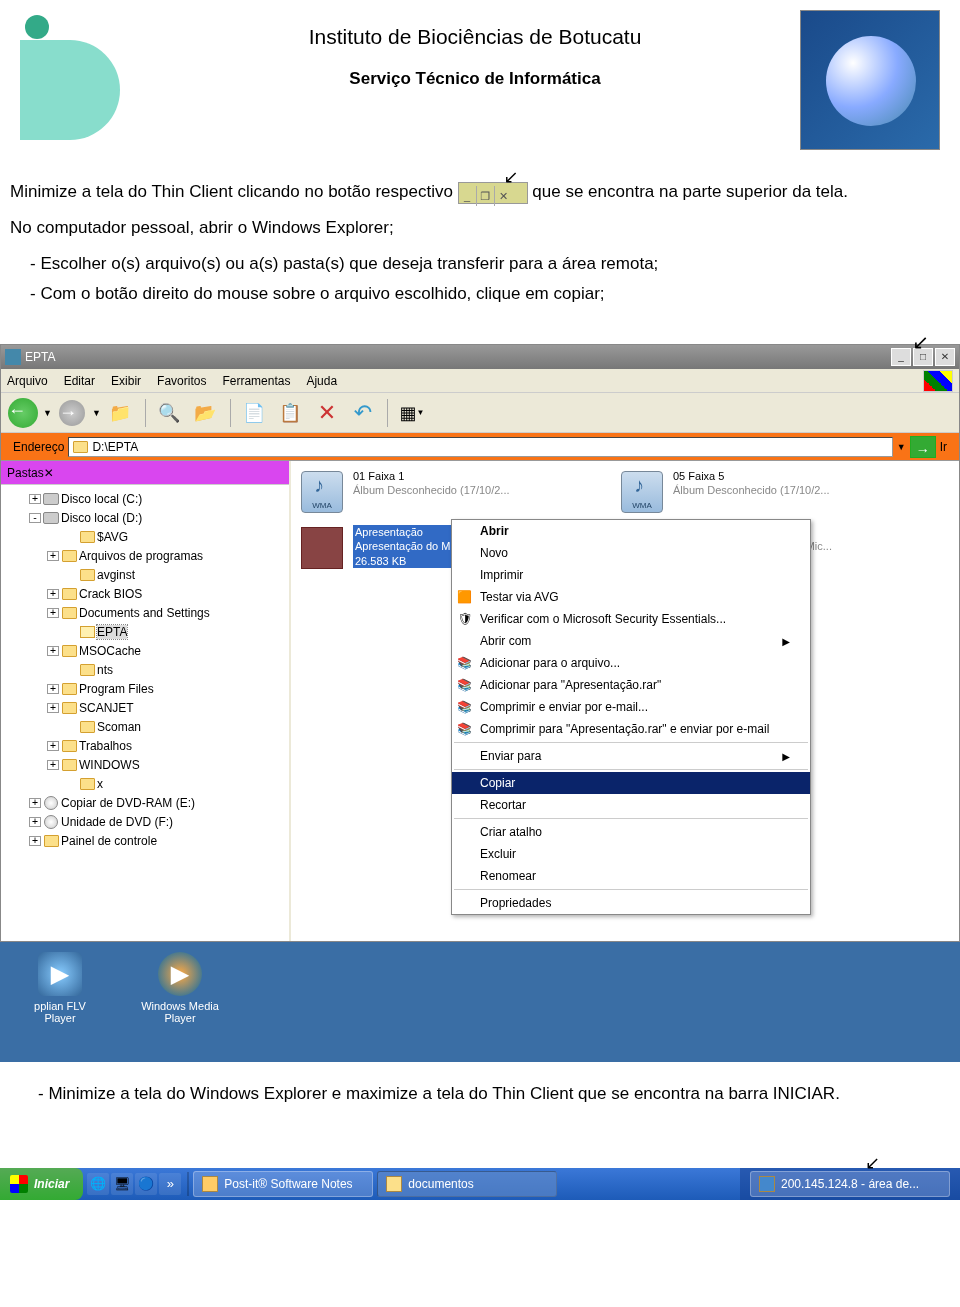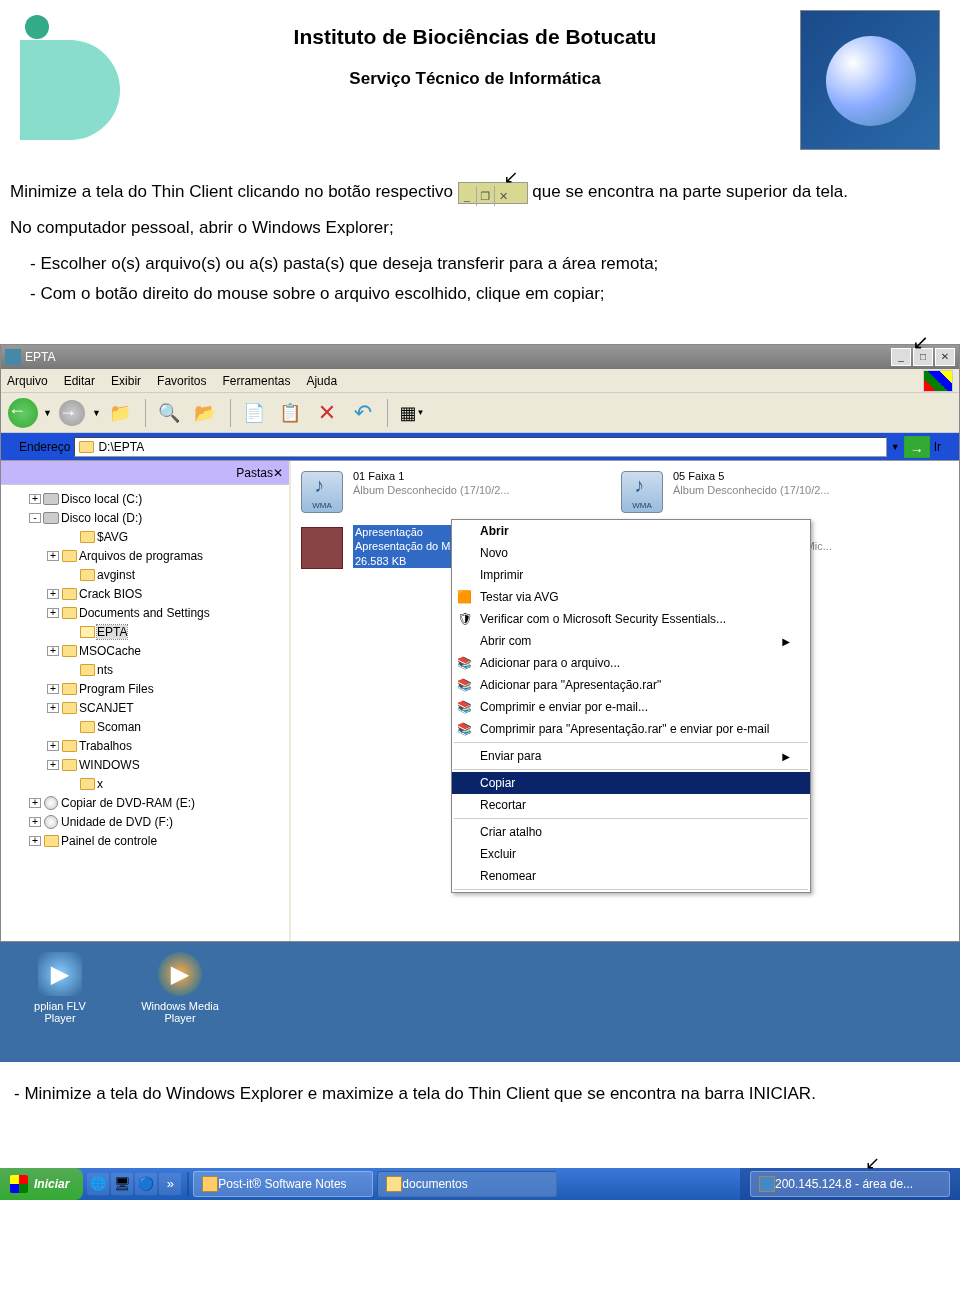--- a/index.html
+++ b/index.html
@@ -2,21 +2,21 @@
 <html><head>
 <meta charset="utf-8">
 <style>
 *{box-sizing:border-box;margin:0;padding:0;font-family:Arial,sans-serif}
 body{width:960px;background:#fff;font-size:13px}
 .header{display:flex;align-items:flex-start;padding:10px 20px;gap:20px}
 .logo-left{width:130px;height:130px;position:relative}
 .logo-left .dot{width:24px;height:24px;background:#3a8;border-radius:50%;position:absolute;top:5px;left:5px}
 .logo-left .shape{position:absolute;width:100px;height:100px;background:#8dc;border-radius:0 50% 50% 0;top:30px;left:0}
 .header-text{flex:1;text-align:center;padding-top:15px}
-.header-text h1{font-size:21px;font-weight:bold;margin-bottom:20px}
+.header-text h1{font-size:21px;font-weight:normal;margin-bottom:20px}
 .header-text h2{font-size:17px;font-weight:bold}
 .logo-right{width:140px;height:140px;background:linear-gradient(135deg,#1a4a8a,#2a6aaa);border:1px solid #888;position:relative;overflow:hidden}
 .logo-right .globe{width:90px;height:90px;border-radius:50%;background:radial-gradient(circle at 30% 30%,#fff,#8af,#48a);position:absolute;top:25px;left:25px}
 .body-text{padding:20px 10px;font-family:"Times New Roman",serif;font-size:17px;line-height:1.4}
 .body-text p{margin-bottom:12px}
 .inline-img{display:inline-block;width:70px;height:22px;background:#d8d890;border:1px solid #999;vertical-align:middle;position:relative}
 .inline-img::before{content:"↙";position:absolute;top:-18px;right:8px;font-size:18px}
 .inline-img span{display:inline-block;width:18px;text-align:center;font-size:11px;color:#555;border-right:1px solid #aaa;line-height:20px}
 .inline-img span:last-child{border:0}
 .explorer{border:1px solid #888;background:#ece9d8;margin:0;position:relative}
@@ -25,26 +25,26 @@
 .ex-title .spacer{flex:1}
 .ex-title .wbtn{width:20px;height:18px;background:#ddd;border:1px solid #fff;margin-left:2px;text-align:center;font-size:10px;line-height:16px;color:#333}
 .arrow-title{position:absolute;top:-15px;right:30px;font-size:20px}
 .ex-menu{background:#ece9d8;height:24px;display:flex;align-items:center;padding:0 6px;font-size:12px;gap:16px;border-bottom:1px solid #ccc}
 .ex-menu .winflag{margin-left:auto;width:30px;height:22px;background:linear-gradient(45deg,red 25%,green 25% 50%,blue 50% 75%,yellow 75%);border:1px solid #ccc}
 .ex-toolbar{background:#ece9d8;height:40px;display:flex;align-items:center;padding:0 6px;gap:4px;border-bottom:1px solid #ccc}
 .tb-btn{width:32px;height:32px;border:1px solid transparent;display:flex;align-items:center;justify-content:center;font-size:18px}
 .tb-back{background:radial-gradient(#6c6,#3a3);border-radius:50%;width:30px;height:30px;color:#fff}
 .tb-fwd{background:radial-gradient(#ccc,#999);border-radius:50%;width:26px;height:26px;color:#fff}
 .tb-sep{width:1px;height:28px;background:#aaa;margin:0 4px}
-.ex-address{background:#1d4ed8;height:28px;display:flex;align-items:center;padding:0 18px;font-size:12px;border-bottom:1px solid #999}
+.ex-address{background:#f97316;height:28px;display:flex;align-items:center;padding:0 12px;font-size:12px;border-bottom:1px solid #999}
 .ex-address .addr-input{flex:1;height:20px;background:#fff;border:1px inset #999;margin:0 4px;padding:0 4px;display:flex;align-items:center;gap:4px}
 .ex-address .go-btn{width:26px;height:22px;background:#3a3;color:#fff;text-align:center;line-height:22px;font-size:14px;border:1px solid #2a2}
 .ex-body{display:flex;height:480px;background:#fff}
 .ex-tree{width:290px;border-right:2px solid #ece9d8;background:#fff;display:flex;flex-direction:column}
-.tree-head{background:#c4b5fd;height:24px;display:flex;align-items:center;justify-content:flex-end;padding:0 6px;font-size:12px;border-bottom:1px solid #ccc}
+.tree-head{background:#d946ef;height:24px;display:flex;align-items:center;justify-content:flex-start;padding:0 6px;font-size:12px;border-bottom:1px solid #ccc}
 .tree-body{flex:1;overflow:auto;padding:4px 0;font-size:12px}
 .tree-item{display:flex;align-items:center;height:19px;padding-left:10px;gap:2px;cursor:pointer}
 .tree-exp{width:12px;text-align:center;font-size:10px;font-family:monospace;border:1px solid #999;height:10px;line-height:8px;background:#fff}
 .tree-noexp{width:12px}
 .tree-ico{width:16px;height:16px;display:inline-flex;align-items:center;justify-content:center}
 .ico-drive{width:16px;height:12px;background:#ccc;border:1px solid #888;border-radius:2px}
 .ico-folder{width:15px;height:12px;background:#fce08a;border:1px solid #d4a030;border-radius:1px}
 .ico-folder-open{width:15px;height:12px;background:#fff0b0;border:1px solid #d4a030}
 .ico-dvd{width:14px;height:14px;background:radial-gradient(#fff,#ccc);border-radius:50%;border:1px solid #888}
 .tree-lbl{white-space:nowrap}
@@ -69,21 +69,21 @@
 .ctx-icon{position:absolute;left:4px;width:18px;height:18px;display:flex;align-items:center;justify-content:center;font-size:12px}
 .ctx-arrow{margin-left:auto;font-size:10px}
 .desktop-area{background:#3a6ea5;height:120px;padding:10px 20px;display:flex;gap:40px;align-items:flex-start}
 .desk-icon{text-align:center;color:#fff;font-size:11px;width:80px}
 .desk-icon .di-img{width:44px;height:44px;margin:0 auto 4px;background:radial-gradient(#8cf,#369);border-radius:6px;display:flex;align-items:center;justify-content:center;font-size:24px;color:#fff}
 .taskbar{height:32px;background:linear-gradient(#3b78d8,#1d5bb8);display:flex;align-items:center;font-size:12px}
 .tb-start{height:32px;background:linear-gradient(#5a5,#3a3);color:#fff;font-weight:bold;padding:0 14px 0 10px;display:flex;align-items:center;gap:6px;border-radius:0 8px 8px 0;font-style:italic}
 .tb-start .win-logo{width:18px;height:18px;background:conic-gradient(red 0 90deg,green 90deg 180deg,blue 180deg 270deg,yellow 270deg 360deg);border-radius:2px}
 .tb-ql{display:flex;gap:2px;padding:0 4px;align-items:center}
 .tb-ql .ql{width:22px;height:22px;background:rgba(255,255,255,0.1);border-radius:2px;display:flex;align-items:center;justify-content:center;font-size:13px}
-.tb-task{height:26px;background:rgba(180,200,240,0.3);border:1px solid rgba(255,255,255,0.3);border-radius:3px;margin:0 2px;padding:0 8px;display:flex;align-items:center;gap:0;color:#fff;min-width:180px}
+.tb-task{height:26px;background:rgba(180,200,240,0.3);border:1px solid rgba(255,255,255,0.3);border-radius:3px;margin:0 2px;padding:0 8px;display:flex;align-items:center;gap:6px;color:#fff;min-width:180px}
 .tb-task.active{background:rgba(100,140,200,0.6);border:1px inset rgba(0,0,0,0.3)}
 .tb-task .ti{width:16px;height:16px;background:#fc6;border:1px solid #a84}
 .tb-spacer{flex:1}
 .tb-notif{background:rgba(20,60,140,0.5);height:32px;padding:0 8px;display:flex;align-items:center;position:relative}
 .tb-notif .arrow{position:absolute;top:-16px;right:80px;font-size:18px;color:#000}
 .indent-1{padding-left:28px}
 .indent-2{padding-left:46px}
 .indent-3{padding-left:64px}
 .sel{background:#ddd;outline:1px dotted #888}
 </style>
@@ -412,38 +412,41 @@
           <div class="ctx-item">
             <span>Criar atalho</span>
           </div>
           <div class="ctx-item">
             <span>Excluir</span>
           </div>
           <div class="ctx-item">
             <span>Renomear</span>
           </div>
           <div class="ctx-sep"></div>
+          <div class="ctx-item">
+            <span>Propriedades</span>
+          </div>
         </div>
     </div>
   </div>
 </div>
 
 <div class="desktop-area">
   <div class="desk-icon">
     <div class="di-img">▶</div>
     <span>pplian FLV Player</span>
   </div>
   <div class="desk-icon">
     <div class="di-img" style="background:radial-gradient(#fa4,#06a);border-radius:50%">▶</div>
     <span>Windows Media Player</span>
   </div>
 </div>
 
 <div class="body-text">
-  <p style="margin-left:4px">- Minimize a tela do Windows Explorer e maximize a tela do Thin Client que se encontra na barra INICIAR.</p>
+  <p style="margin-left:28px">- Minimize a tela do Windows Explorer e maximize a tela do Thin Client que se encontra na barra INICIAR.</p>
 </div>
 
 <div style="height:30px"></div>
 
 <div class="taskbar">
   <div class="tb-start">
     <div class="win-logo"></div>
     <span>Iniciar</span>
   </div>
   <div class="tb-ql">

